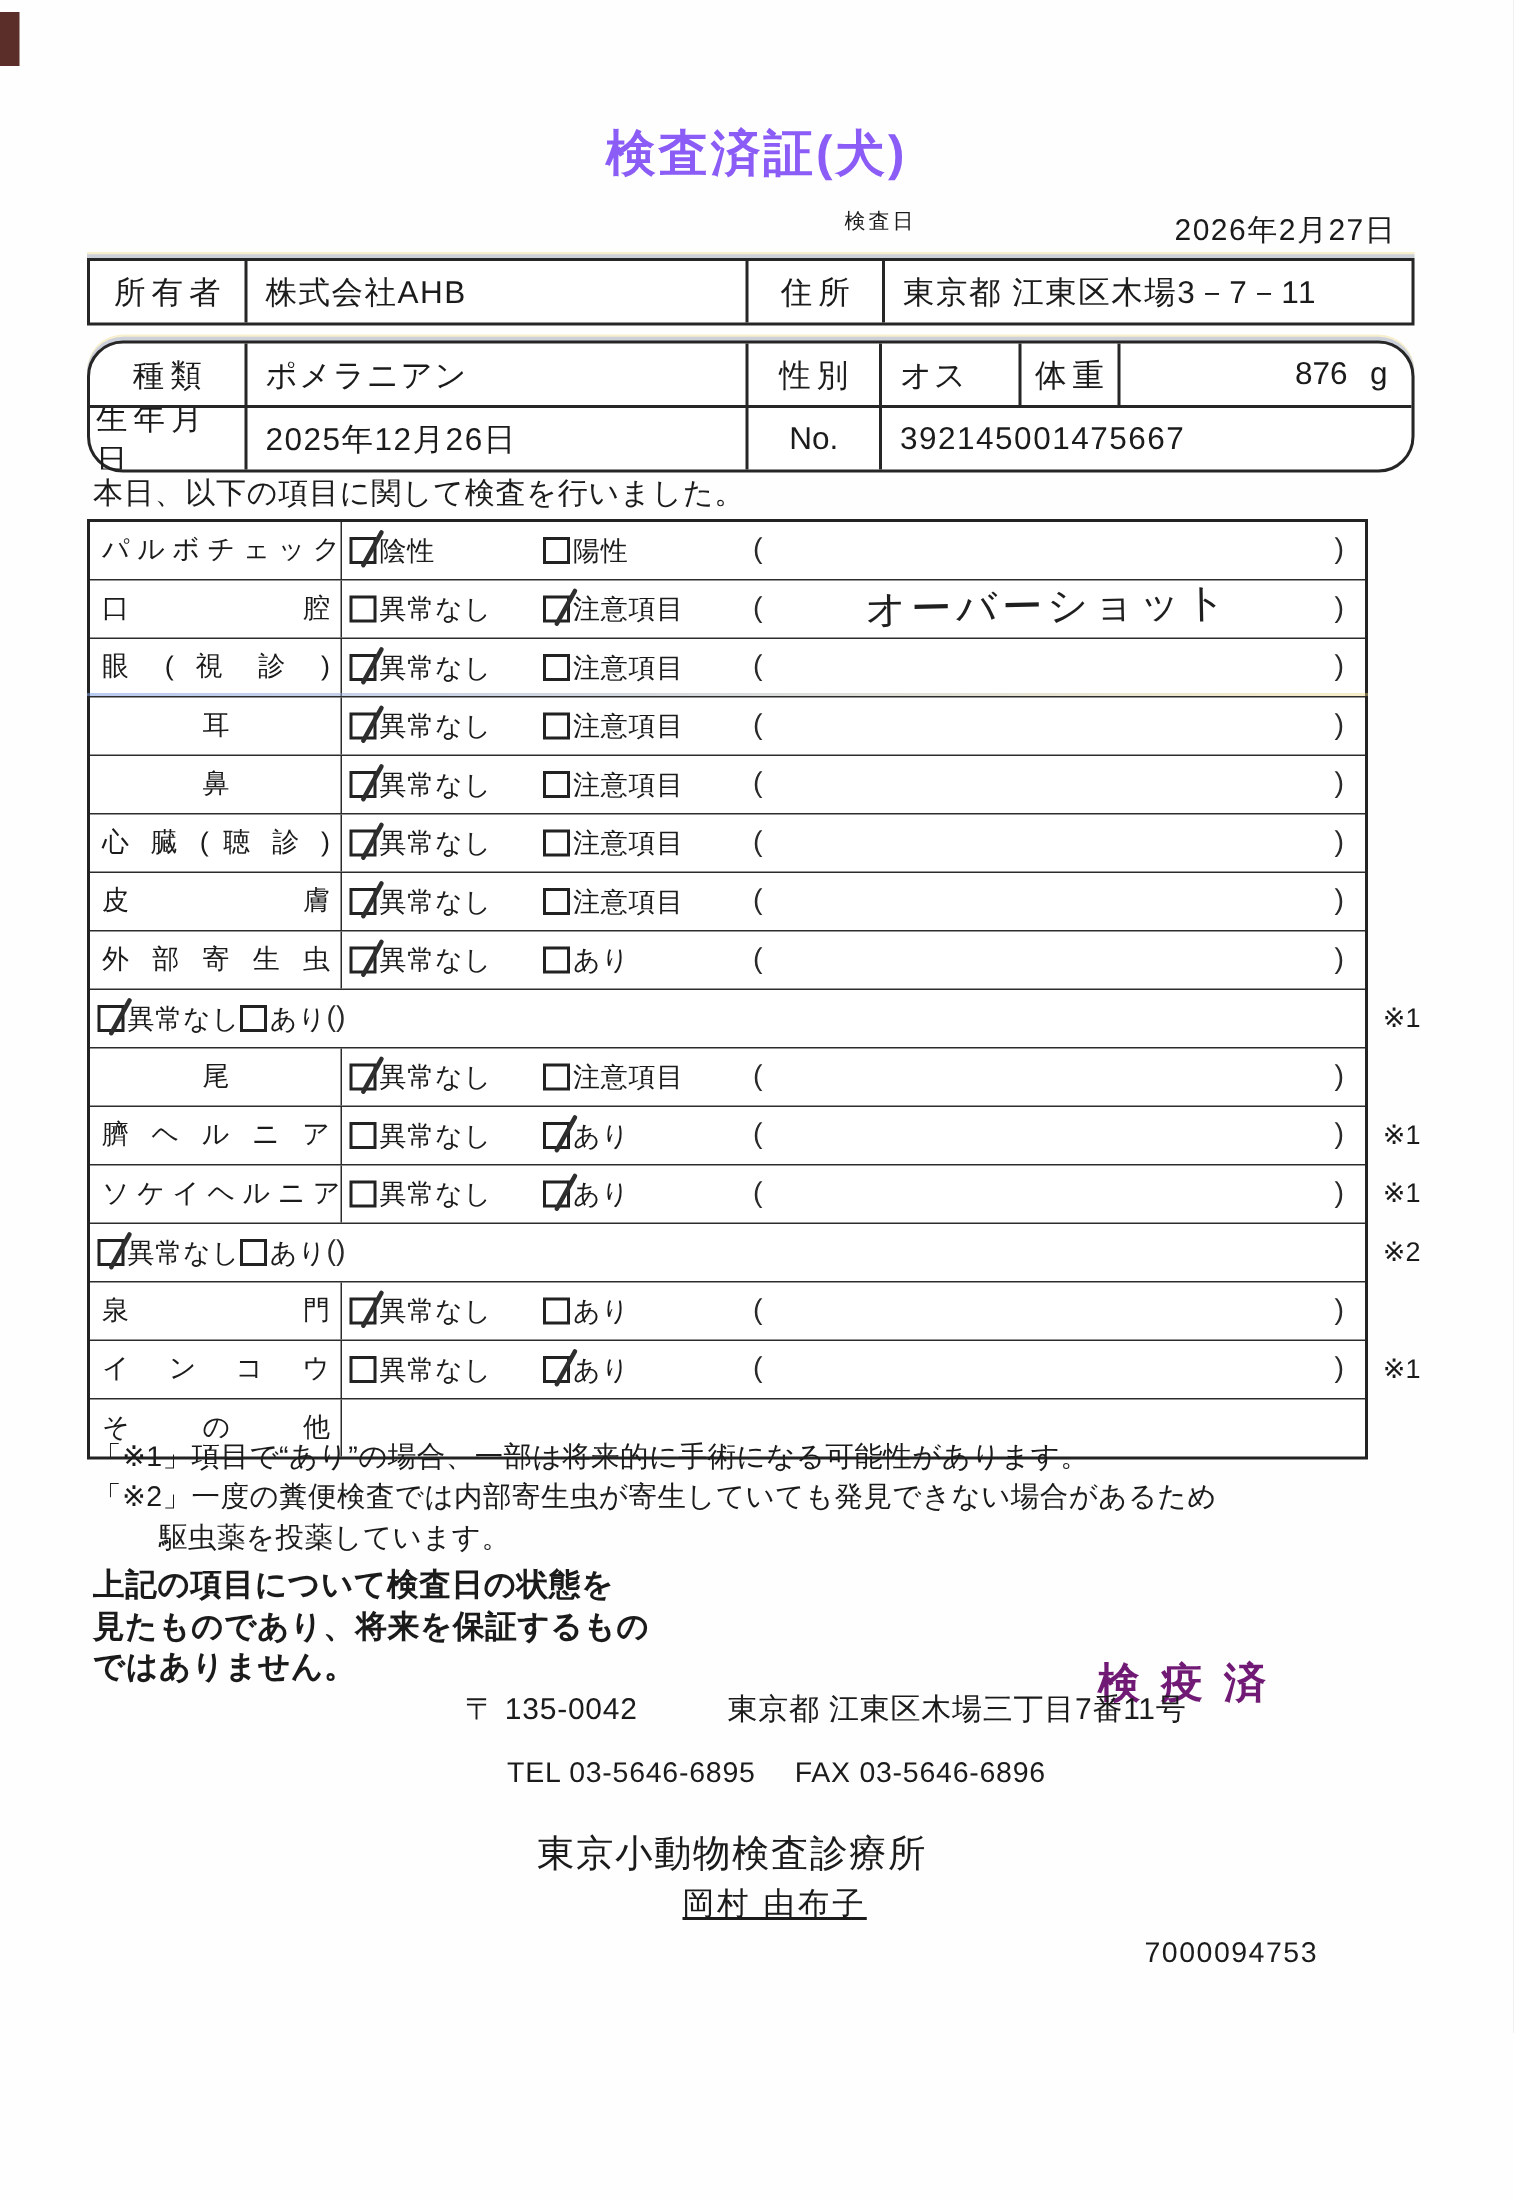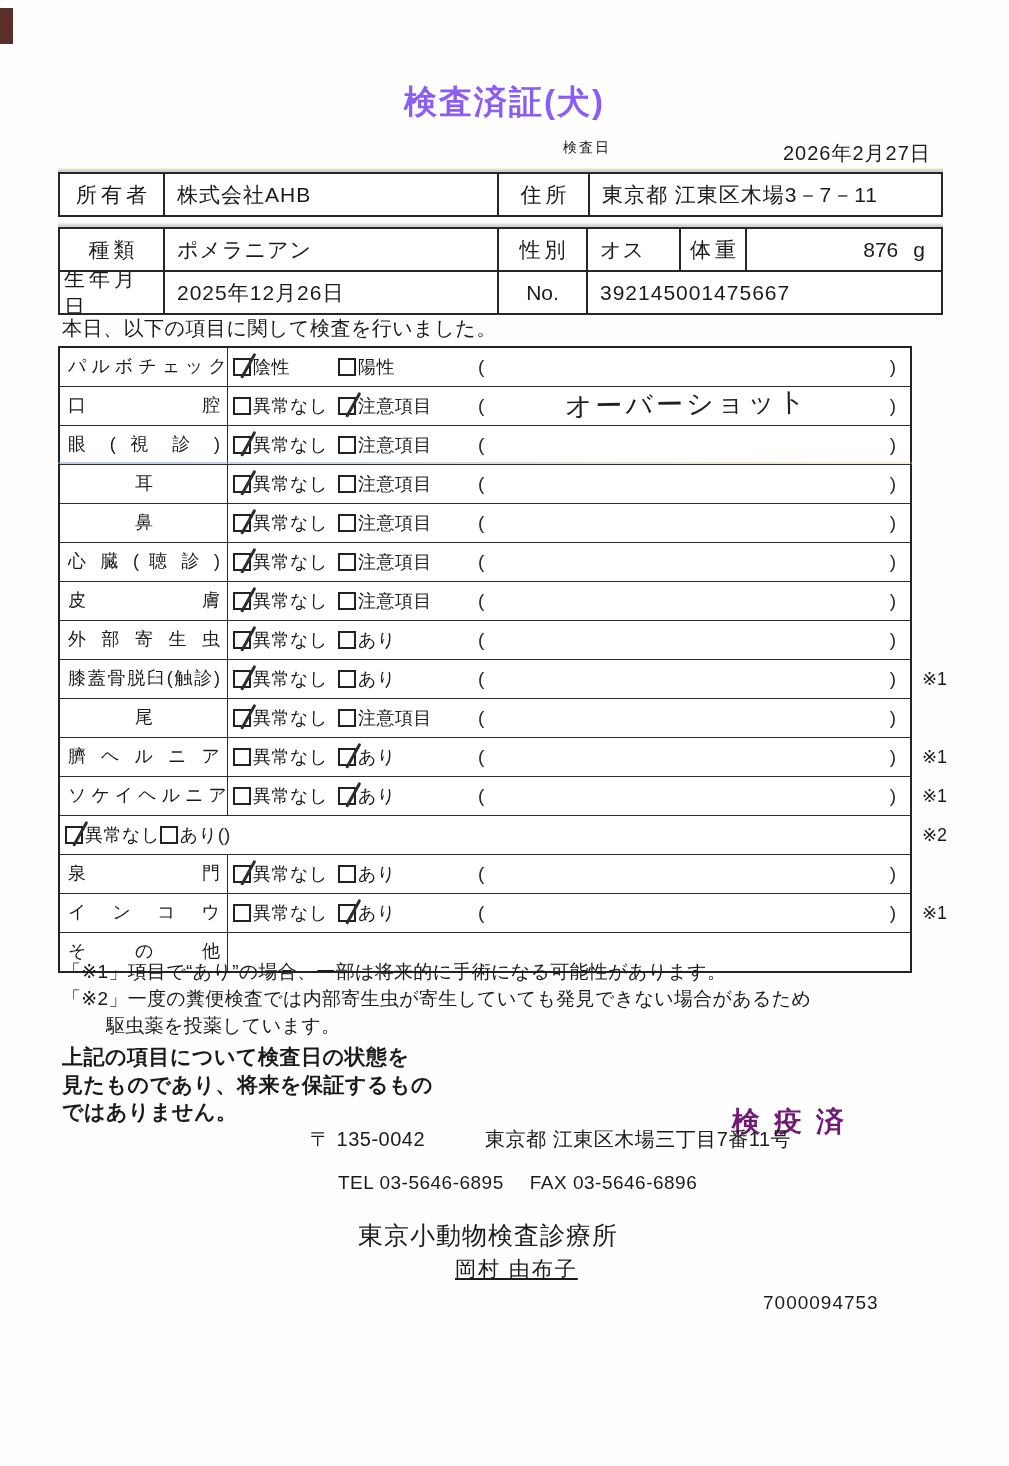--- a/index.html
+++ b/index.html
@@ -23,21 +23,21 @@
 
   
   .tbl {
     border:2px solid #262626; background:#fff;
     box-shadow:0 -2.5px 0 rgba(150,170,230,.45), 0 -4px 0 rgba(238,216,130,.38);
   }
   .grid-row { display:grid; height:41px; }
   .grid-row + .grid-row { border-top:2px solid #262626; }
   .owner-tbl { left:58px; top:172px; width:881px; }
   .owner-tbl .grid-row { grid-template-columns:103px 334px 91px auto; }
-  .animal-tbl { left:58px; top:227px; width:881px; }
+  .animal-tbl { left:58px; top:227px; width:881px;border-radius:24px; }
   .animal-tbl .row1 { grid-template-columns:103px 334px 89px 93px 66px auto; }
   .animal-tbl .row2 { grid-template-columns:103px 334px 89px auto; }
   .cell { display:flex; align-items:center; font-size:21px; overflow:hidden; }
   .cell + .cell { border-left:2px solid #262626; }
   .cell.lbl { justify-content:center; letter-spacing:4px; padding-left:4px; }
   .cell.lbl.latin { letter-spacing:0; padding-left:0; }
   .cell.val { padding-left:12px; letter-spacing:1px; }
   .cell.weight-val { justify-content:flex-end; padding-right:16px; gap:15px; }
 
   .intro { left:62px; top:315px; font-size:20px; font-weight:500; letter-spacing:.5px; }
@@ -56,21 +56,21 @@
     background:linear-gradient(90deg, rgba(130,160,230,.55), rgba(235,210,120,.4)); z-index:2;
   }
   .c-label {
     border-right:1.5px solid #2c2c2c;
     font-size:18px; line-height:36px; padding:0 7px 0 8px;
     text-align:justify; text-align-last:justify;
     white-space:nowrap; overflow:hidden;
   }
   .c-body { display:flex; align-items:center; padding:0 14px 0 5px; font-size:18px; }
   .opt { display:flex; align-items:center; }
-  .opt1 { width:105px; }
+  .opt1 { width:129px; }
   .opt2 { width:140px; }
   .cb {
     display:inline-block; width:14px; height:14px; border:2px solid #222;
     margin-right:2px; position:relative; flex:0 0 auto;
   }
   .cb.checked::after {
     content:''; position:absolute; left:5px; bottom:-4px; width:2.6px; height:28px;
     background:#2e2e2e; transform:rotate(29deg); transform-origin:50% 100%;
     border-radius:2px;
   }
@@ -282,21 +282,20 @@
           <span class="opt-label ol2">あり</span>
         </span>
         <span class="paren-open">(</span>
         <span class="paren-content"></span>
         <span class="paren-close">)</span>
       </div>
       <span class="row-note"></span>
     </div>
 
     <div class="crow">
-      <div class="c-label">膝蓋骨脱臼(触診)</div>
       <div class="c-body">
         <span class="opt opt1">
           <span class="cb checked"></span>
           <span class="opt-label ol1">異常なし</span>
         </span>
         <span class="opt opt2">
           <span class="cb"></span>
           <span class="opt-label ol2">あり</span>
         </span>
         <span class="paren-open">(</span>

